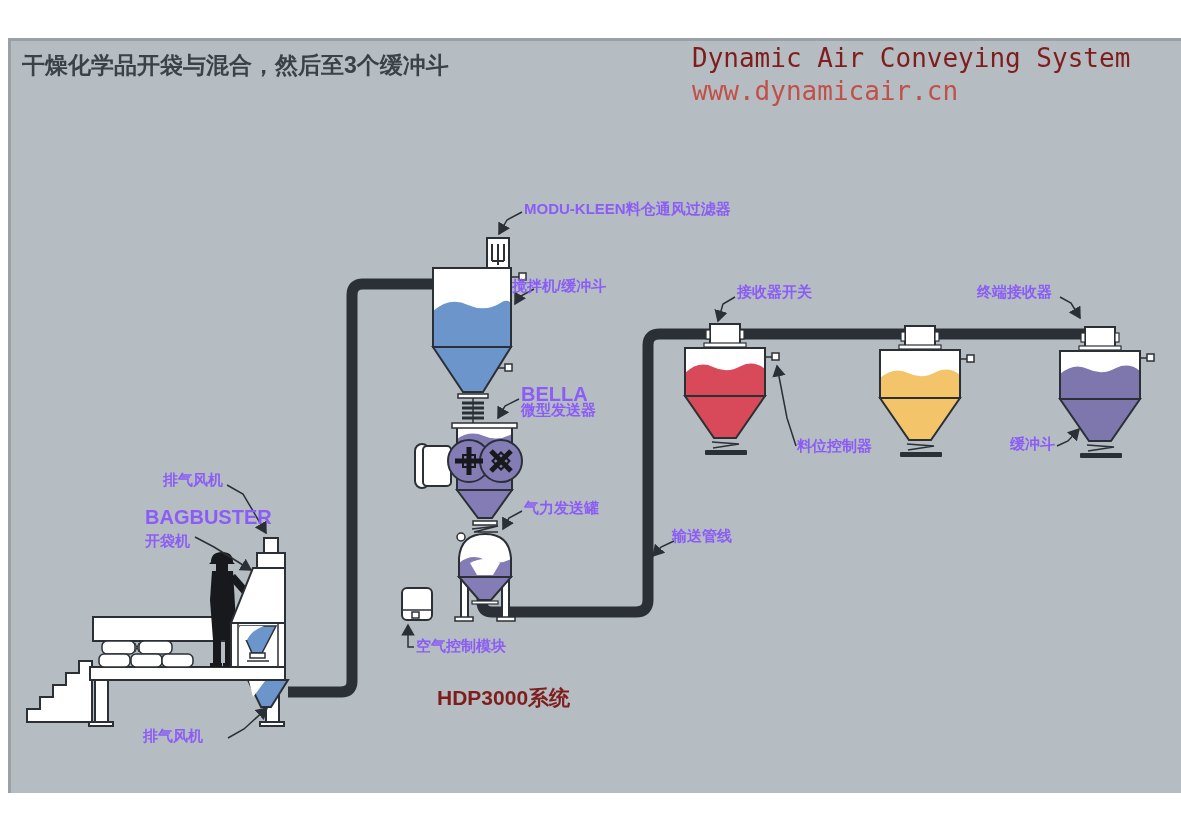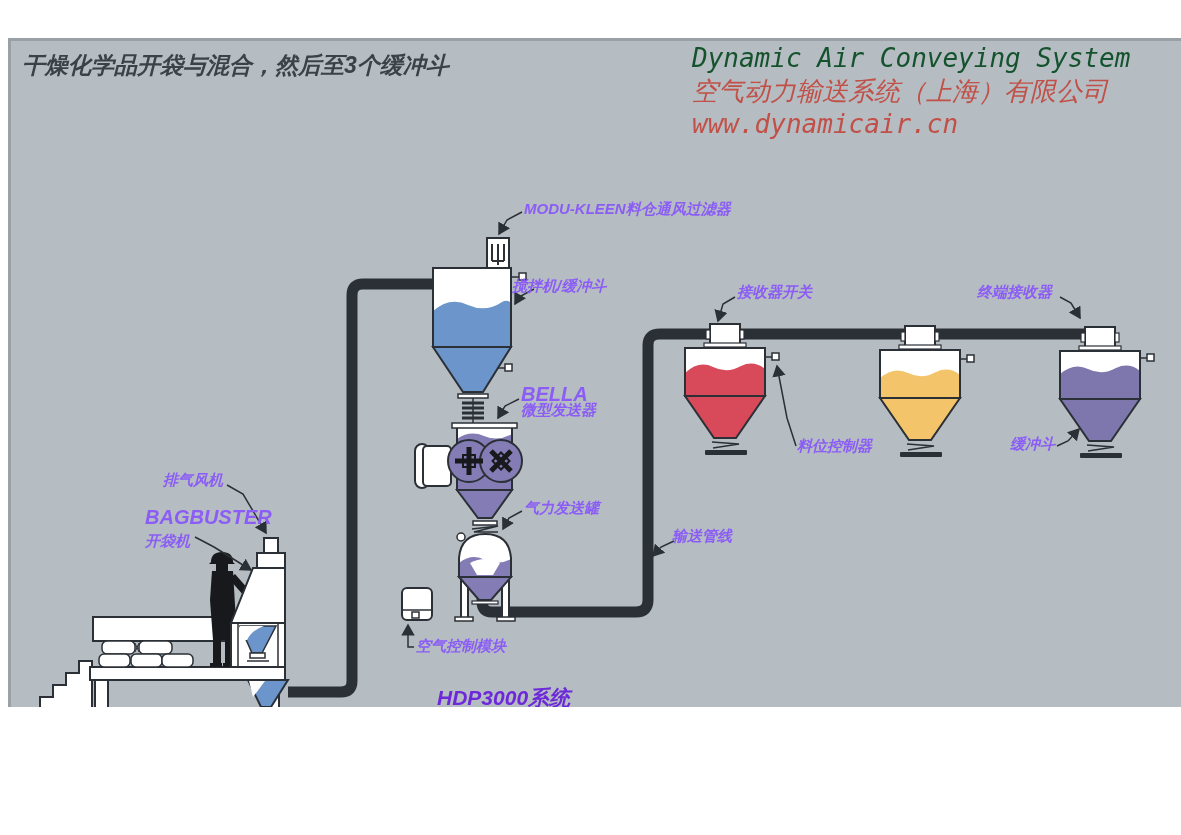--- a/index.html
+++ b/index.html
@@ -1,26 +1,26 @@
 <!DOCTYPE html>
 <html><head>
 <meta charset="utf-8">
 <style>
   html,body{margin:0;padding:0;background:#fff;}
-  #page{position:relative;width:1181px;height:707px;background:#ffffff;overflow:hidden;
-        font-family:"Liberation Sans",sans-serif;font-style:italic;}
+  #page{position:relative;width:1181px;height:835px;background:#ffffff;overflow:hidden;
+        font-family:"Liberation Sans",sans-serif;}
   #panel{position:absolute;left:8px;top:38px;width:1173px;height:752px;background:#b5bdc2;
          border-top:3px solid #99a1a7;border-left:3px solid #99a1a7;}
   #diagram-svg{position:absolute;left:0;top:0;width:1181px;height:835px;}
   .lbl{position:absolute;font-weight:bold;font-size:15px;color:#8b5cf6;white-space:nowrap;line-height:1.1;}
   .lbl-en{font-size:20px;letter-spacing:0;}
   #page-title{position:absolute;left:22px;top:50px;font-weight:bold;font-size:23px;color:#3a4147;white-space:nowrap;}
   #brand{position:absolute;left:692px;top:42px;font-family:"DejaVu Sans Mono",monospace;
          font-size:26px;line-height:33px;white-space:nowrap;}
-  #hdp-label{position:absolute;left:437px;top:684px;font-weight:bold;font-size:21px;color:#6d28d9;}
+  #hdp-label{position:absolute;left:437px;top:684px;font-weight:bold;font-size:21px;color:#7f1d1d;}
 </style>
 </head>
 <body>
 
 <div id="page">
   <div id="panel" style="background: rgb(181, 189, 194);"></div>
 
   <svg id="diagram-svg" viewBox="0 0 1181 835">
     <defs>
       <marker id="arw" markerWidth="9" markerHeight="9" refX="7" refY="4.5" orient="auto">
@@ -194,22 +194,21 @@
       <polyline points="1057,446 1068,441 1079,429" marker-end="url(#arw)"></polyline>
       <polyline points="227,485 243,494 266,533" marker-end="url(#arw)"></polyline>
       <polyline points="195,537 214,547 251,570" marker-end="url(#arw)"></polyline>
       <polyline points="228,738 244,729 267,708" marker-end="url(#arw)"></polyline>
     </g>
   </svg>
 
   <div id="page-title">干燥化学品开袋与混合，然后至3个缓冲斗</div>
 
   <div id="brand">
-    <div style="color: #14532d;">Dynamic Air Conveying System</div>
-    <div style="color: rgb(193, 80, 72);">空气动力输送系统（上海）有限公司</div>
+    <div style="color: #7f1d1d;">Dynamic Air Conveying System</div>
     <div style="color: rgb(193, 80, 72);">www.dynamicair.cn</div>
   </div>
 
   <div class="lbl" style="left:524px;top:201px;">MODU-KLEEN料仓通风过滤器</div>
   <div class="lbl" style="left:512px;top:278px;">搅拌机/缓冲斗</div>
   <div class="lbl lbl-en" style="left:521px;top:383px;">BELLA</div>
   <div class="lbl" style="left:521px;top:402px;">微型发送器</div>
   <div class="lbl" style="left:524px;top:500px;">气力发送罐</div>
   <div class="lbl" style="left:416px;top:638px;">空气控制模块</div>
   <div class="lbl" style="left:672px;top:528px;">输送管线</div>

